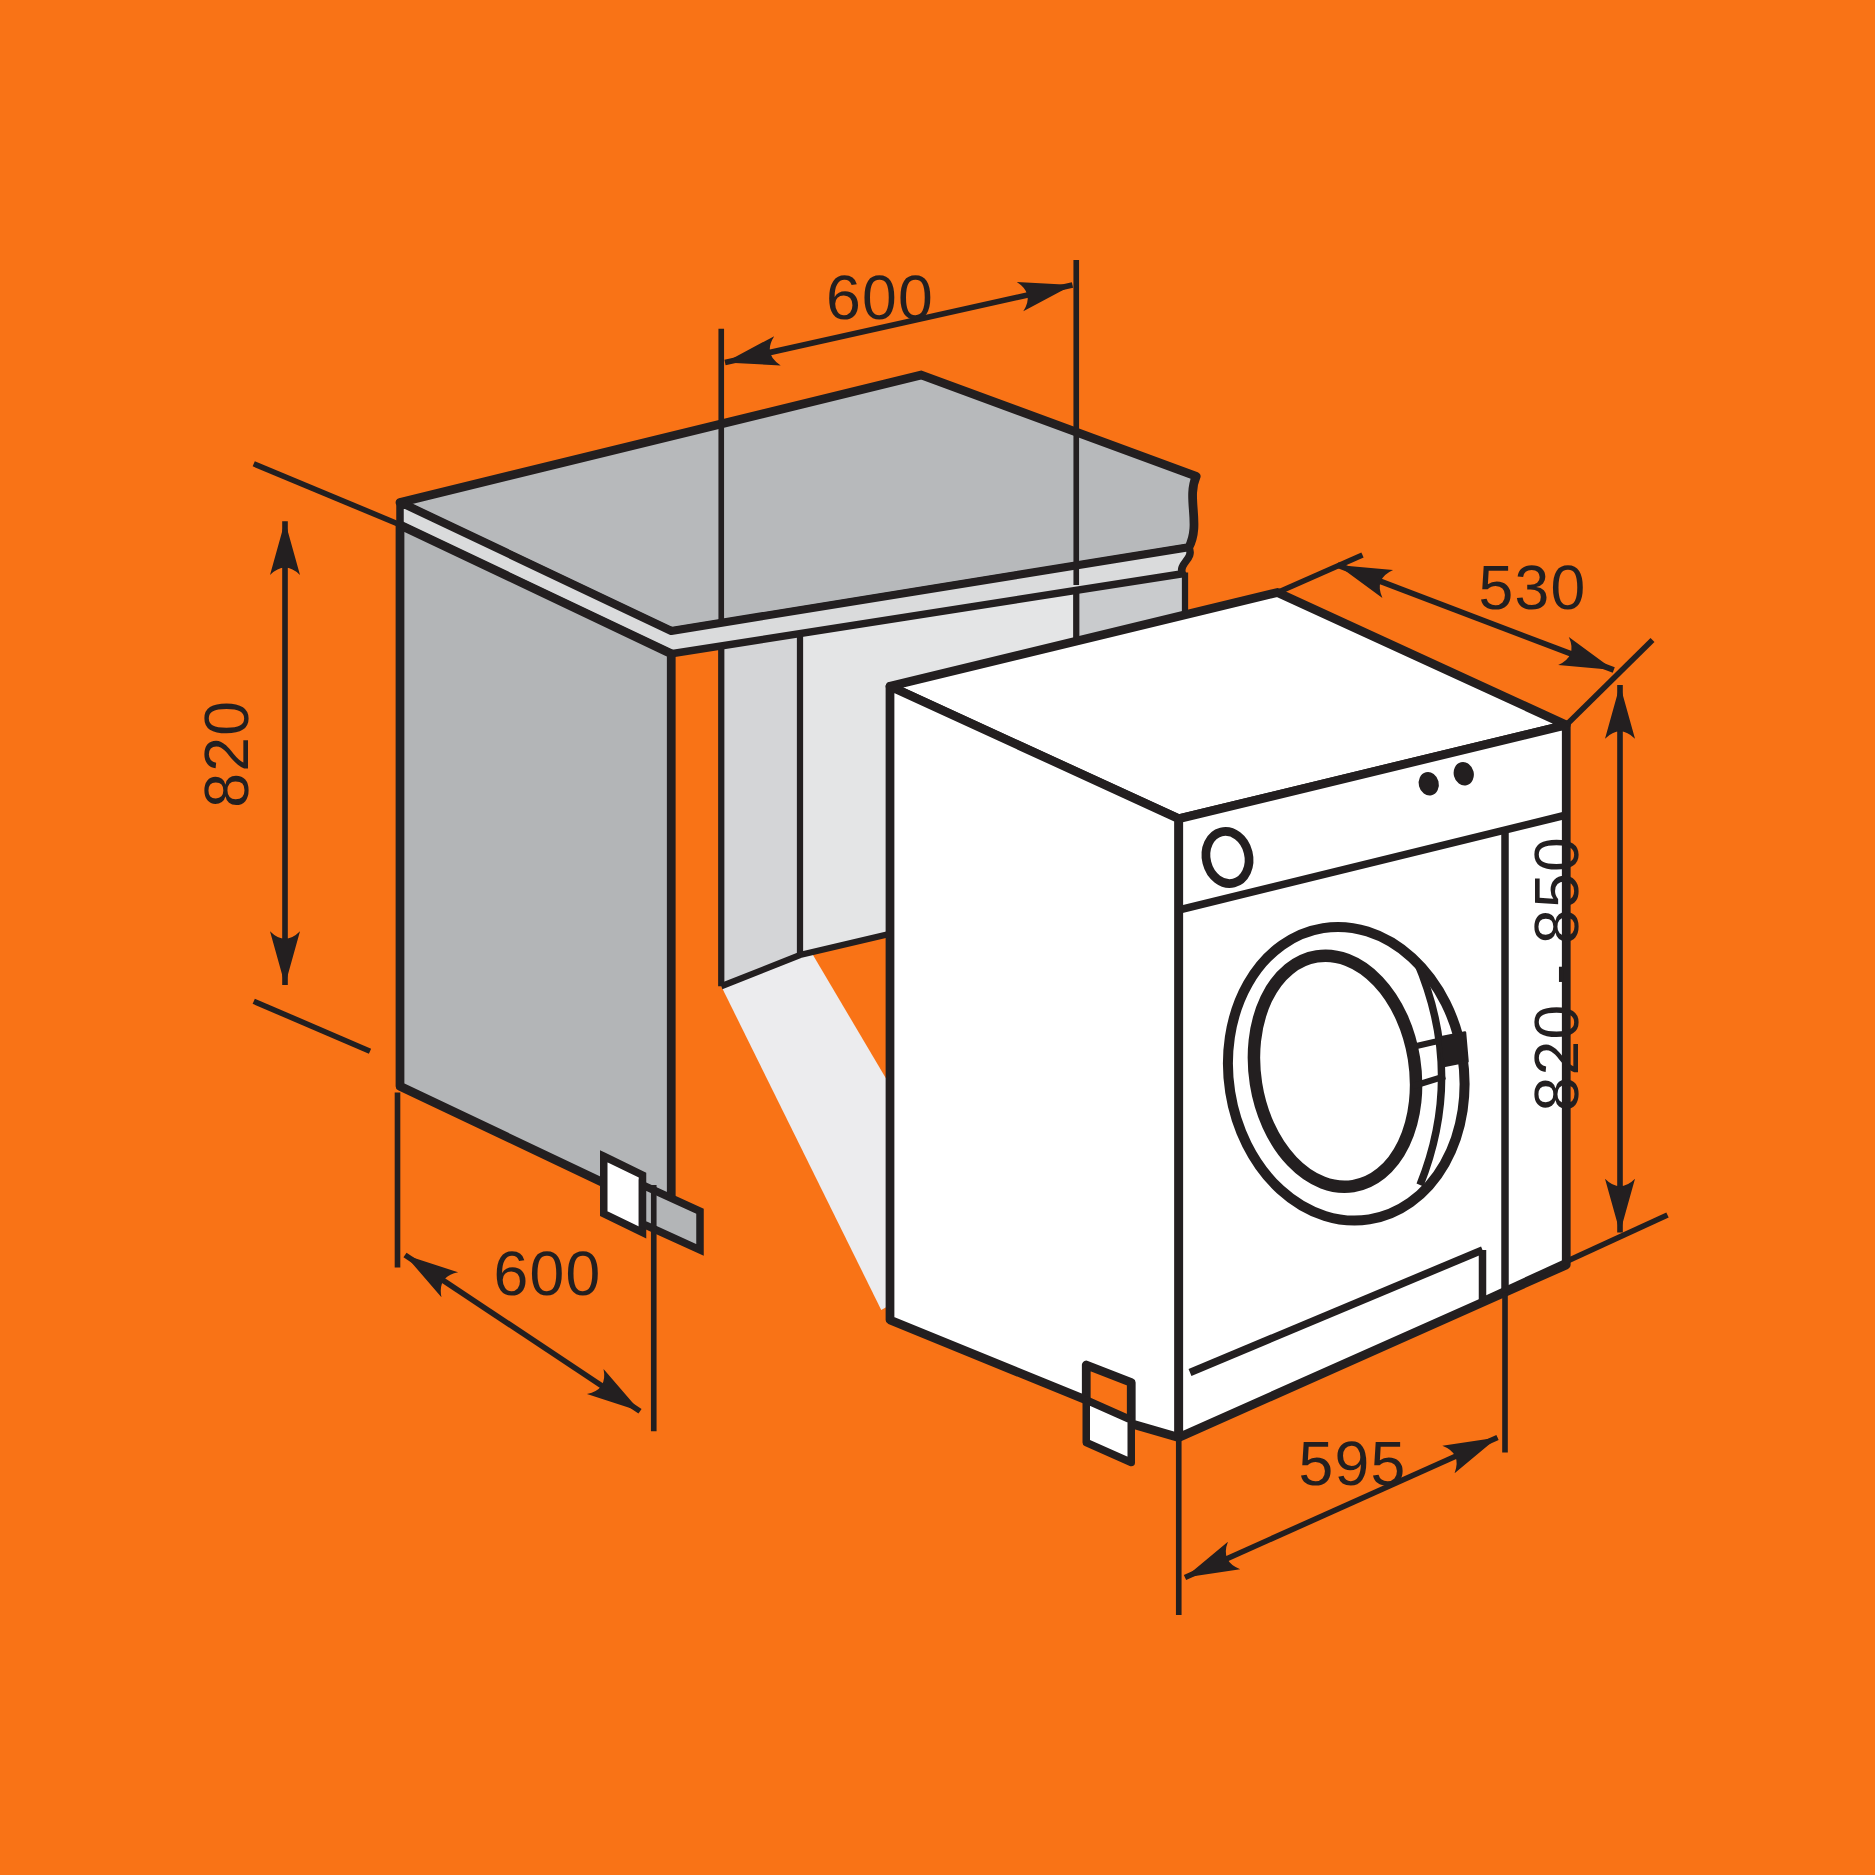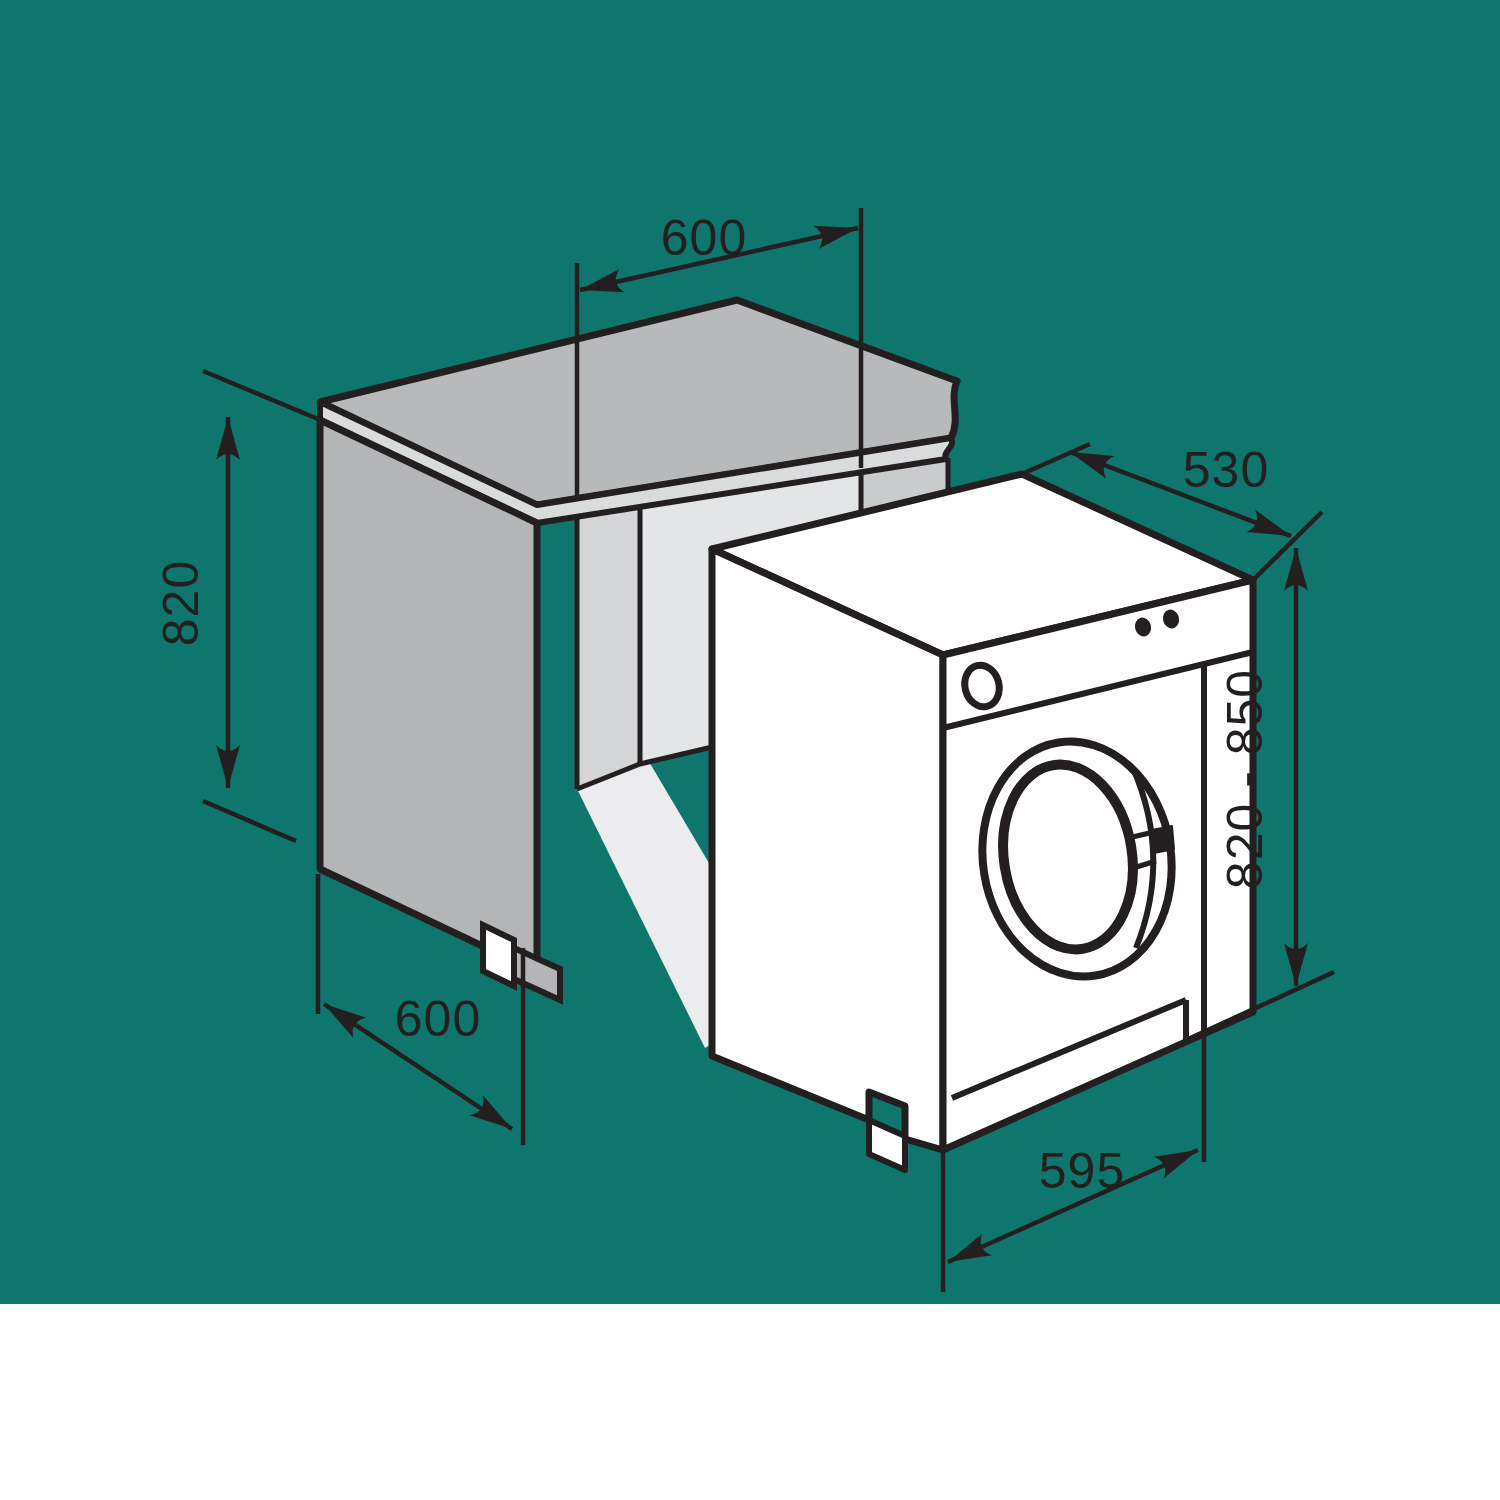--- a/index.html
+++ b/index.html
@@ -2,23 +2,23 @@
 <html><head>
 <meta charset="utf-8">
 <style>
   html, body {
     margin: 0;
     padding: 0;
     background: #ffffff;
   }
   .stage {
     width: 1500px;
-    height: 1304px;
+    height: 1500px;
     position: relative;
-    background: #0f766e;
+    background: #f97316;
     font-family: "Liberation Sans", sans-serif;
   }
   svg { display: block; }
   .dim-label {
     font-family: "Liberation Sans", sans-serif;
     font-size: 50px;
     fill: #231f20;
     letter-spacing: 1px;
   }
 </style>

